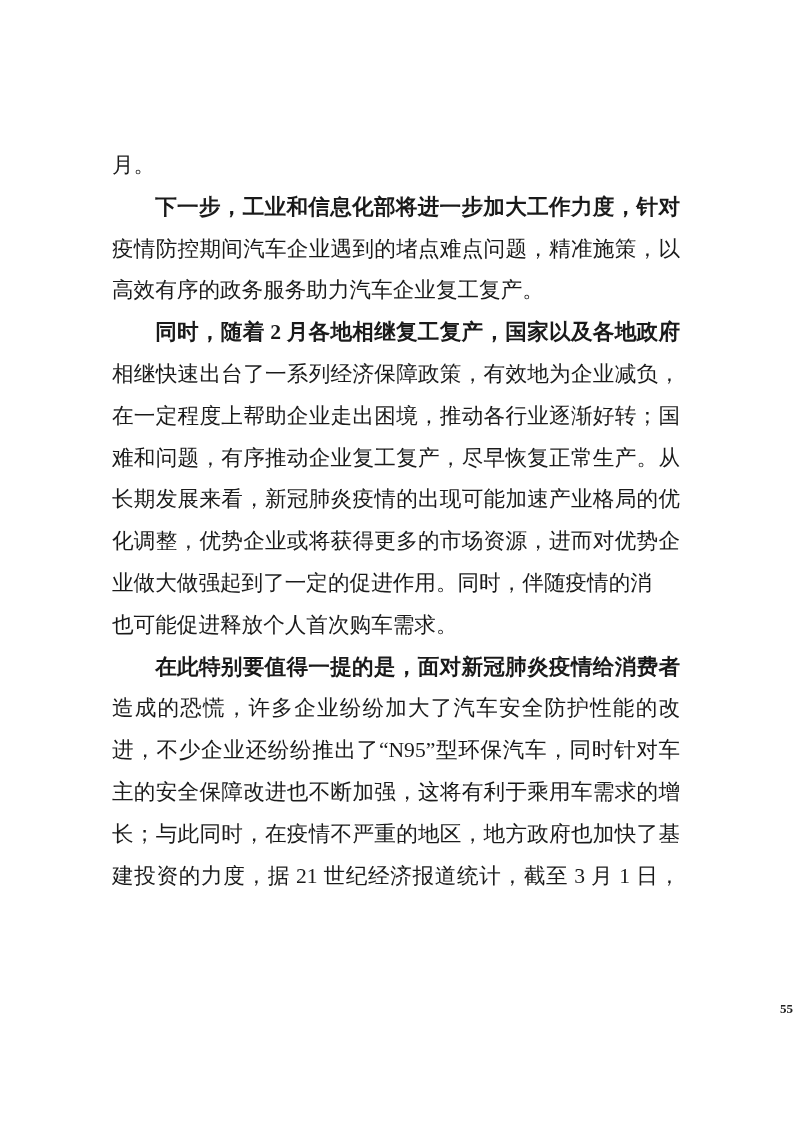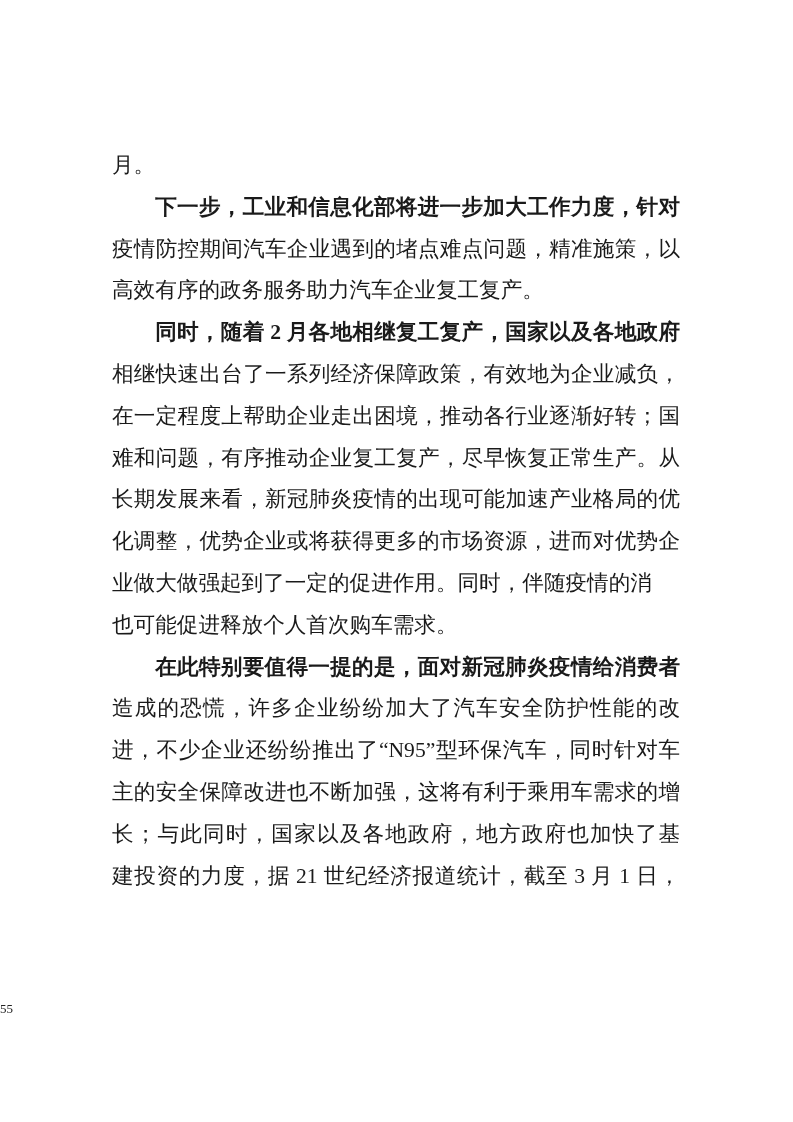--- a/index.html
+++ b/index.html
@@ -35,21 +35,22 @@
   }
   .line.ind {
     text-indent: 43.2px;
     font-weight: bold;
   }
   .page-footer {
     position: absolute;
     left: 0;
     right: 0;
     top: 999px;
-    text-align: left;
+    text-align: right;
+    font-weight: bold;
   }
   .page-number {
     font-size: 13px;
     color: #222222;
     font-family: "Liberation Serif", serif;
   }
 </style>
 </head>
 <body>
 
@@ -64,19 +65,19 @@
       <div class="line j">在一定程度上帮助企业走出困境，推动各行业逐渐好转；国</div>
       <div class="line j">难和问题，有序推动企业复工复产，尽早恢复正常生产。从</div>
       <div class="line j">长期发展来看，新冠肺炎疫情的出现可能加速产业格局的优</div>
       <div class="line j">化调整，优势企业或将获得更多的市场资源，进而对优势企</div>
       <div class="line">业做大做强起到了一定的促进作用。同时，伴随疫情的消</div>
       <div class="line">也可能促进释放个人首次购车需求。</div>
       <div class="line j ind">在此特别要值得一提的是，面对新冠肺炎疫情给消费者</div>
       <div class="line j">造成的恐慌，许多企业纷纷加大了汽车安全防护性能的改</div>
       <div class="line j">进，不少企业还纷纷推出了“N95”型环保汽车，同时针对车</div>
       <div class="line j">主的安全保障改进也不断加强，这将有利于乘用车需求的增</div>
-      <div class="line j">长；与此同时，国家以及各地政府，地方政府也加快了基</div>
+      <div class="line j">长；与此同时，在疫情不严重的地区，地方政府也加快了基</div>
       <div class="line j">建投资的力度，据 21 世纪经济报道统计，截至 3 月 1 日，包</div>
     </main>
   <footer class="page-footer">
     <span class="page-number">55</span>
   </footer>
 </div>
 
 </body></html>

